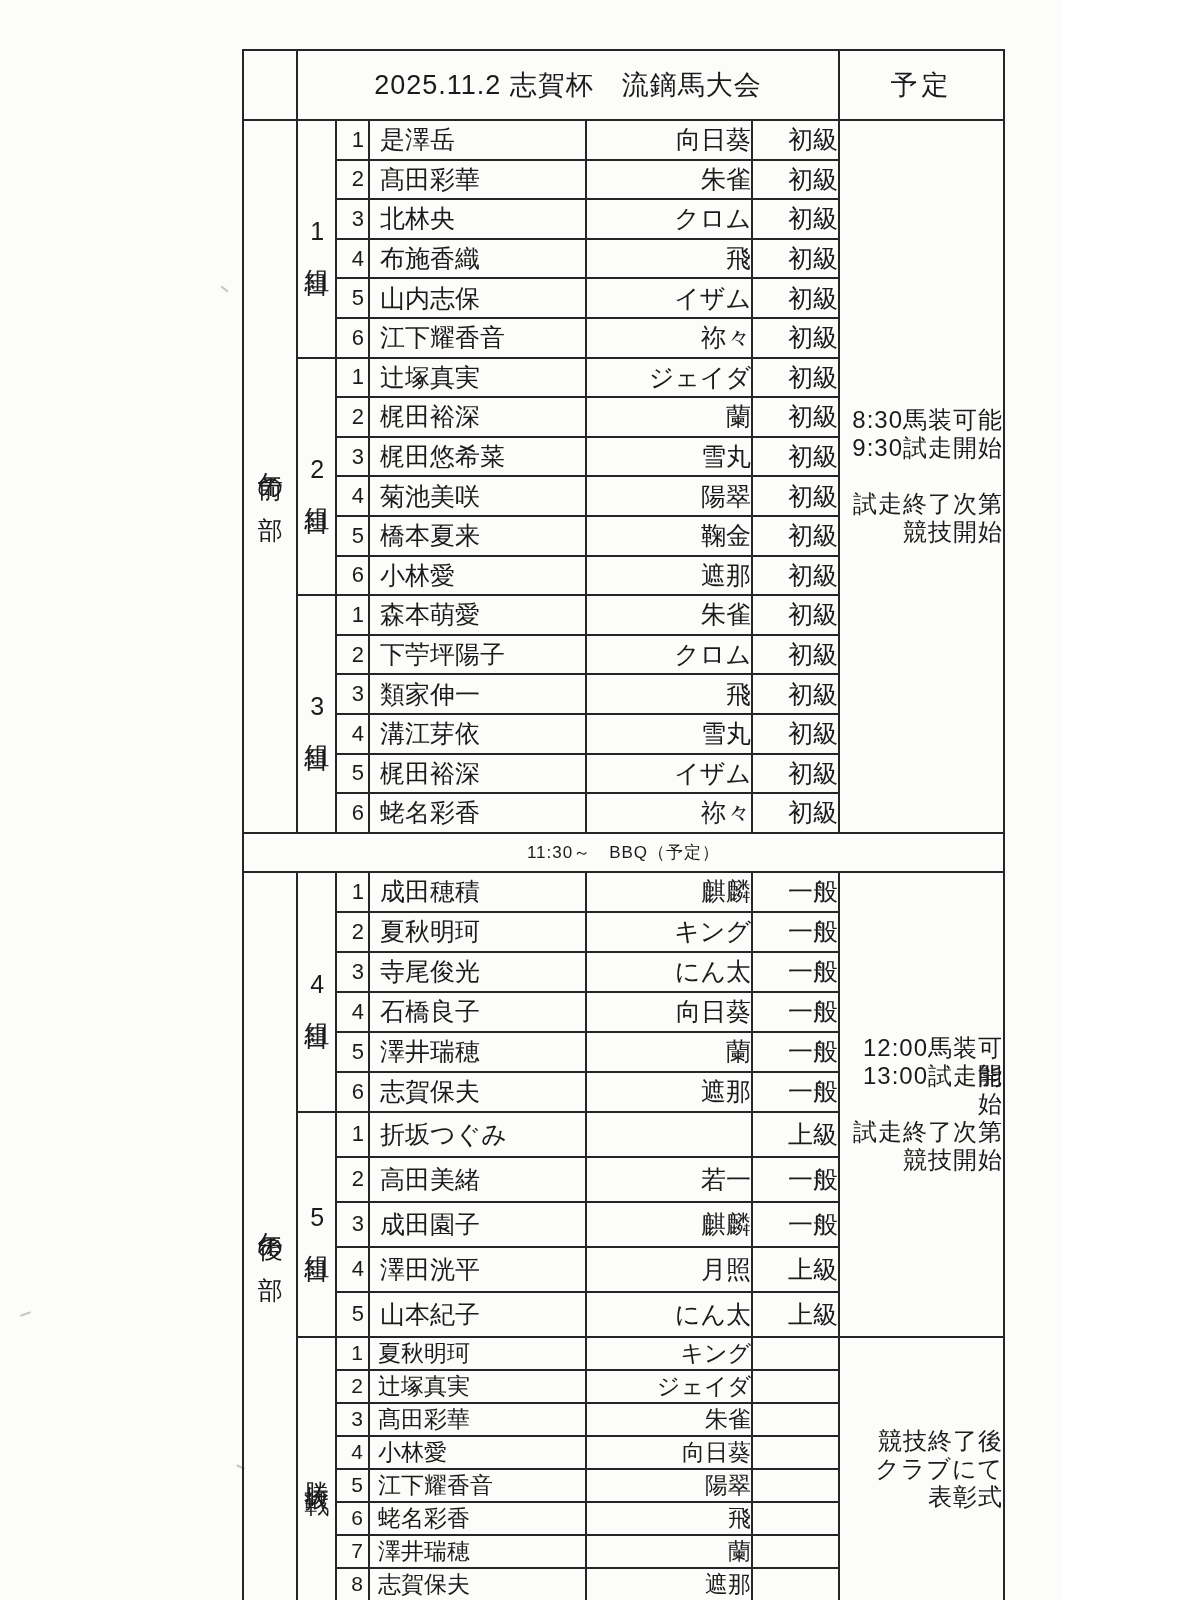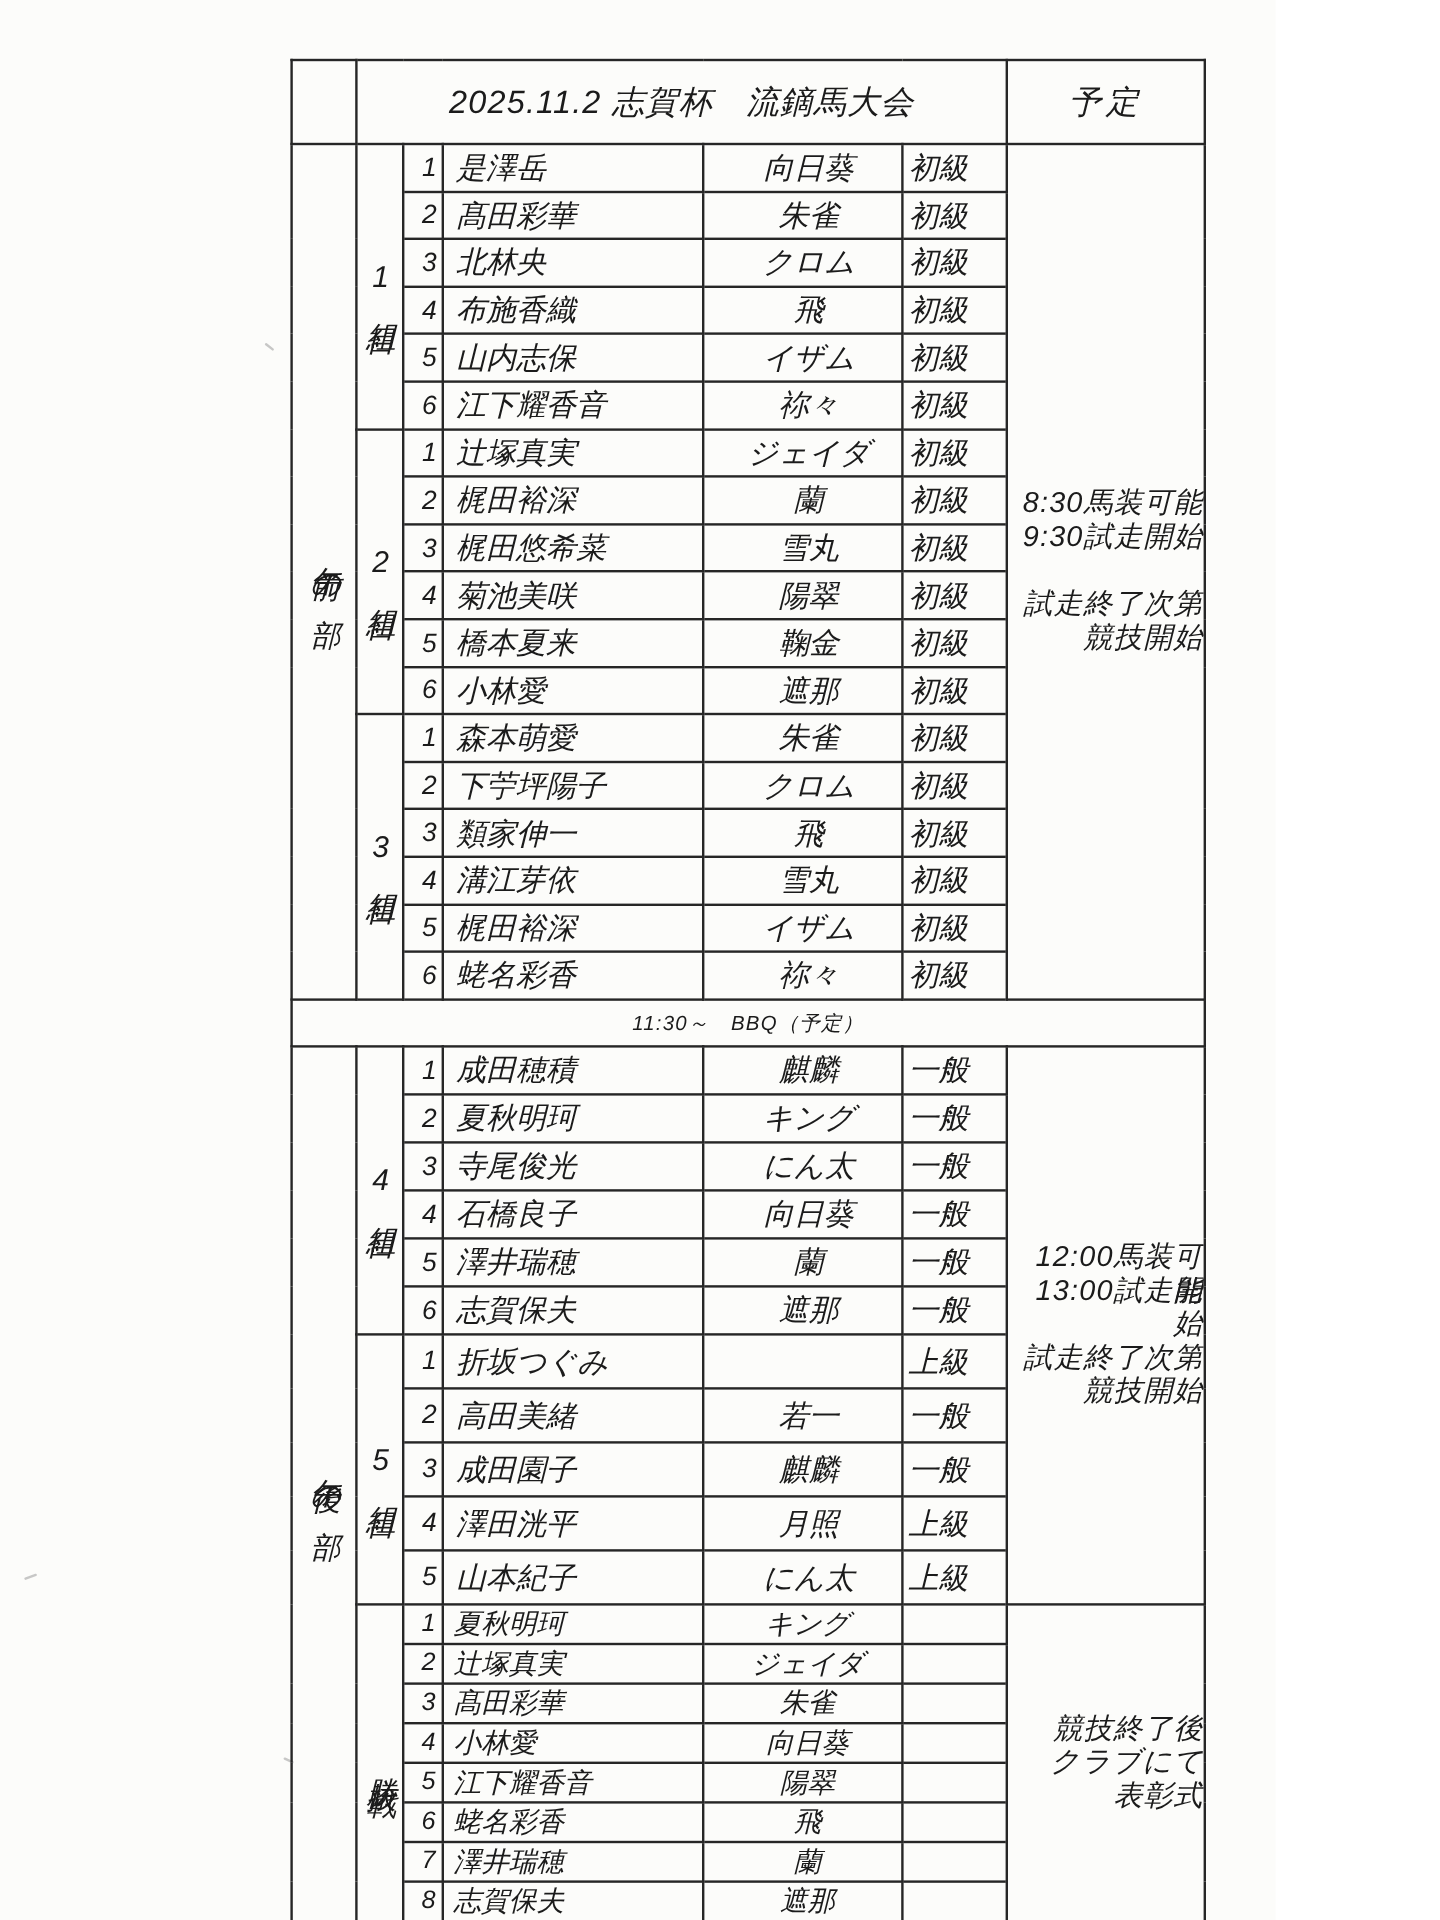--- a/index.html
+++ b/index.html
@@ -1,38 +1,38 @@
 <!DOCTYPE html>
 <html><head>
 <meta charset="utf-8">
 <style>
   * { box-sizing: border-box; }
   html,body { margin:0; padding:0; }
   body { background:#ffffff; font-family:"Liberation Sans","DejaVu Sans",sans-serif; }
   .page {
     position:relative; width:1063px; height:1600px;
-    background:#fcfcfa; color:#1b1b1b; overflow:hidden;font-style:italic;
+    background:#fcfcfa; color:#1b1b1b; overflow:hidden;
   }
   table.sched {
     position:absolute; left:242px; top:49px;
     border-collapse:collapse; table-layout:fixed;
   }
   td { border:2px solid #262626; padding:0; font-size:25px; color:#1b1b1b; overflow:hidden; }
   .corner {}
   .title-c { text-align:center; font-size:27px; letter-spacing:1px; }
   .plan-c  { text-align:center; font-size:27px; letter-spacing:4px; }
   .vtxt {
     writing-mode:vertical-rl; text-orientation:upright;
     margin:0 auto; font-size:25px; letter-spacing:5px; line-height:1.1;
   }
   .sess-c, .grp-c { text-align:center; vertical-align:middle; }
   .no-c   { text-align:right; padding-right:4px; font-size:22px; }
   .name-c { text-align:left; padding-left:10px; }
-  .horse-c{ text-align:center; padding-left:10px; }
-  .lvl-c  { text-align:left; padding-left:4px; }
+  .horse-c{ text-align:right; padding-left:10px; }
+  .lvl-c  { text-align:right; padding-left:4px; }
   .notes-c{ text-align:right; vertical-align:middle; }
   .note-line { height:28px; line-height:28px; font-size:24px; letter-spacing:1px; }
   .bbq-c  { text-align:center; font-size:17px; letter-spacing:1px; }
   tr.rsm td { font-size:23px; }
   tr.rsm .no-c { font-size:21px; padding-right:5px; }
   tr.rsm .name-c, tr.rsm .horse-c { padding-left:8px; }
   
   .speck { position:absolute; background:#9a9a9a; opacity:.55; border-radius:1px; }
   .speck.s1 { left:220px; top:288px; width:9px; height:2px; transform:rotate(38deg); }
   .speck.s2 { left:20px;  top:1313px; width:11px; height:2px; transform:rotate(-20deg); }

